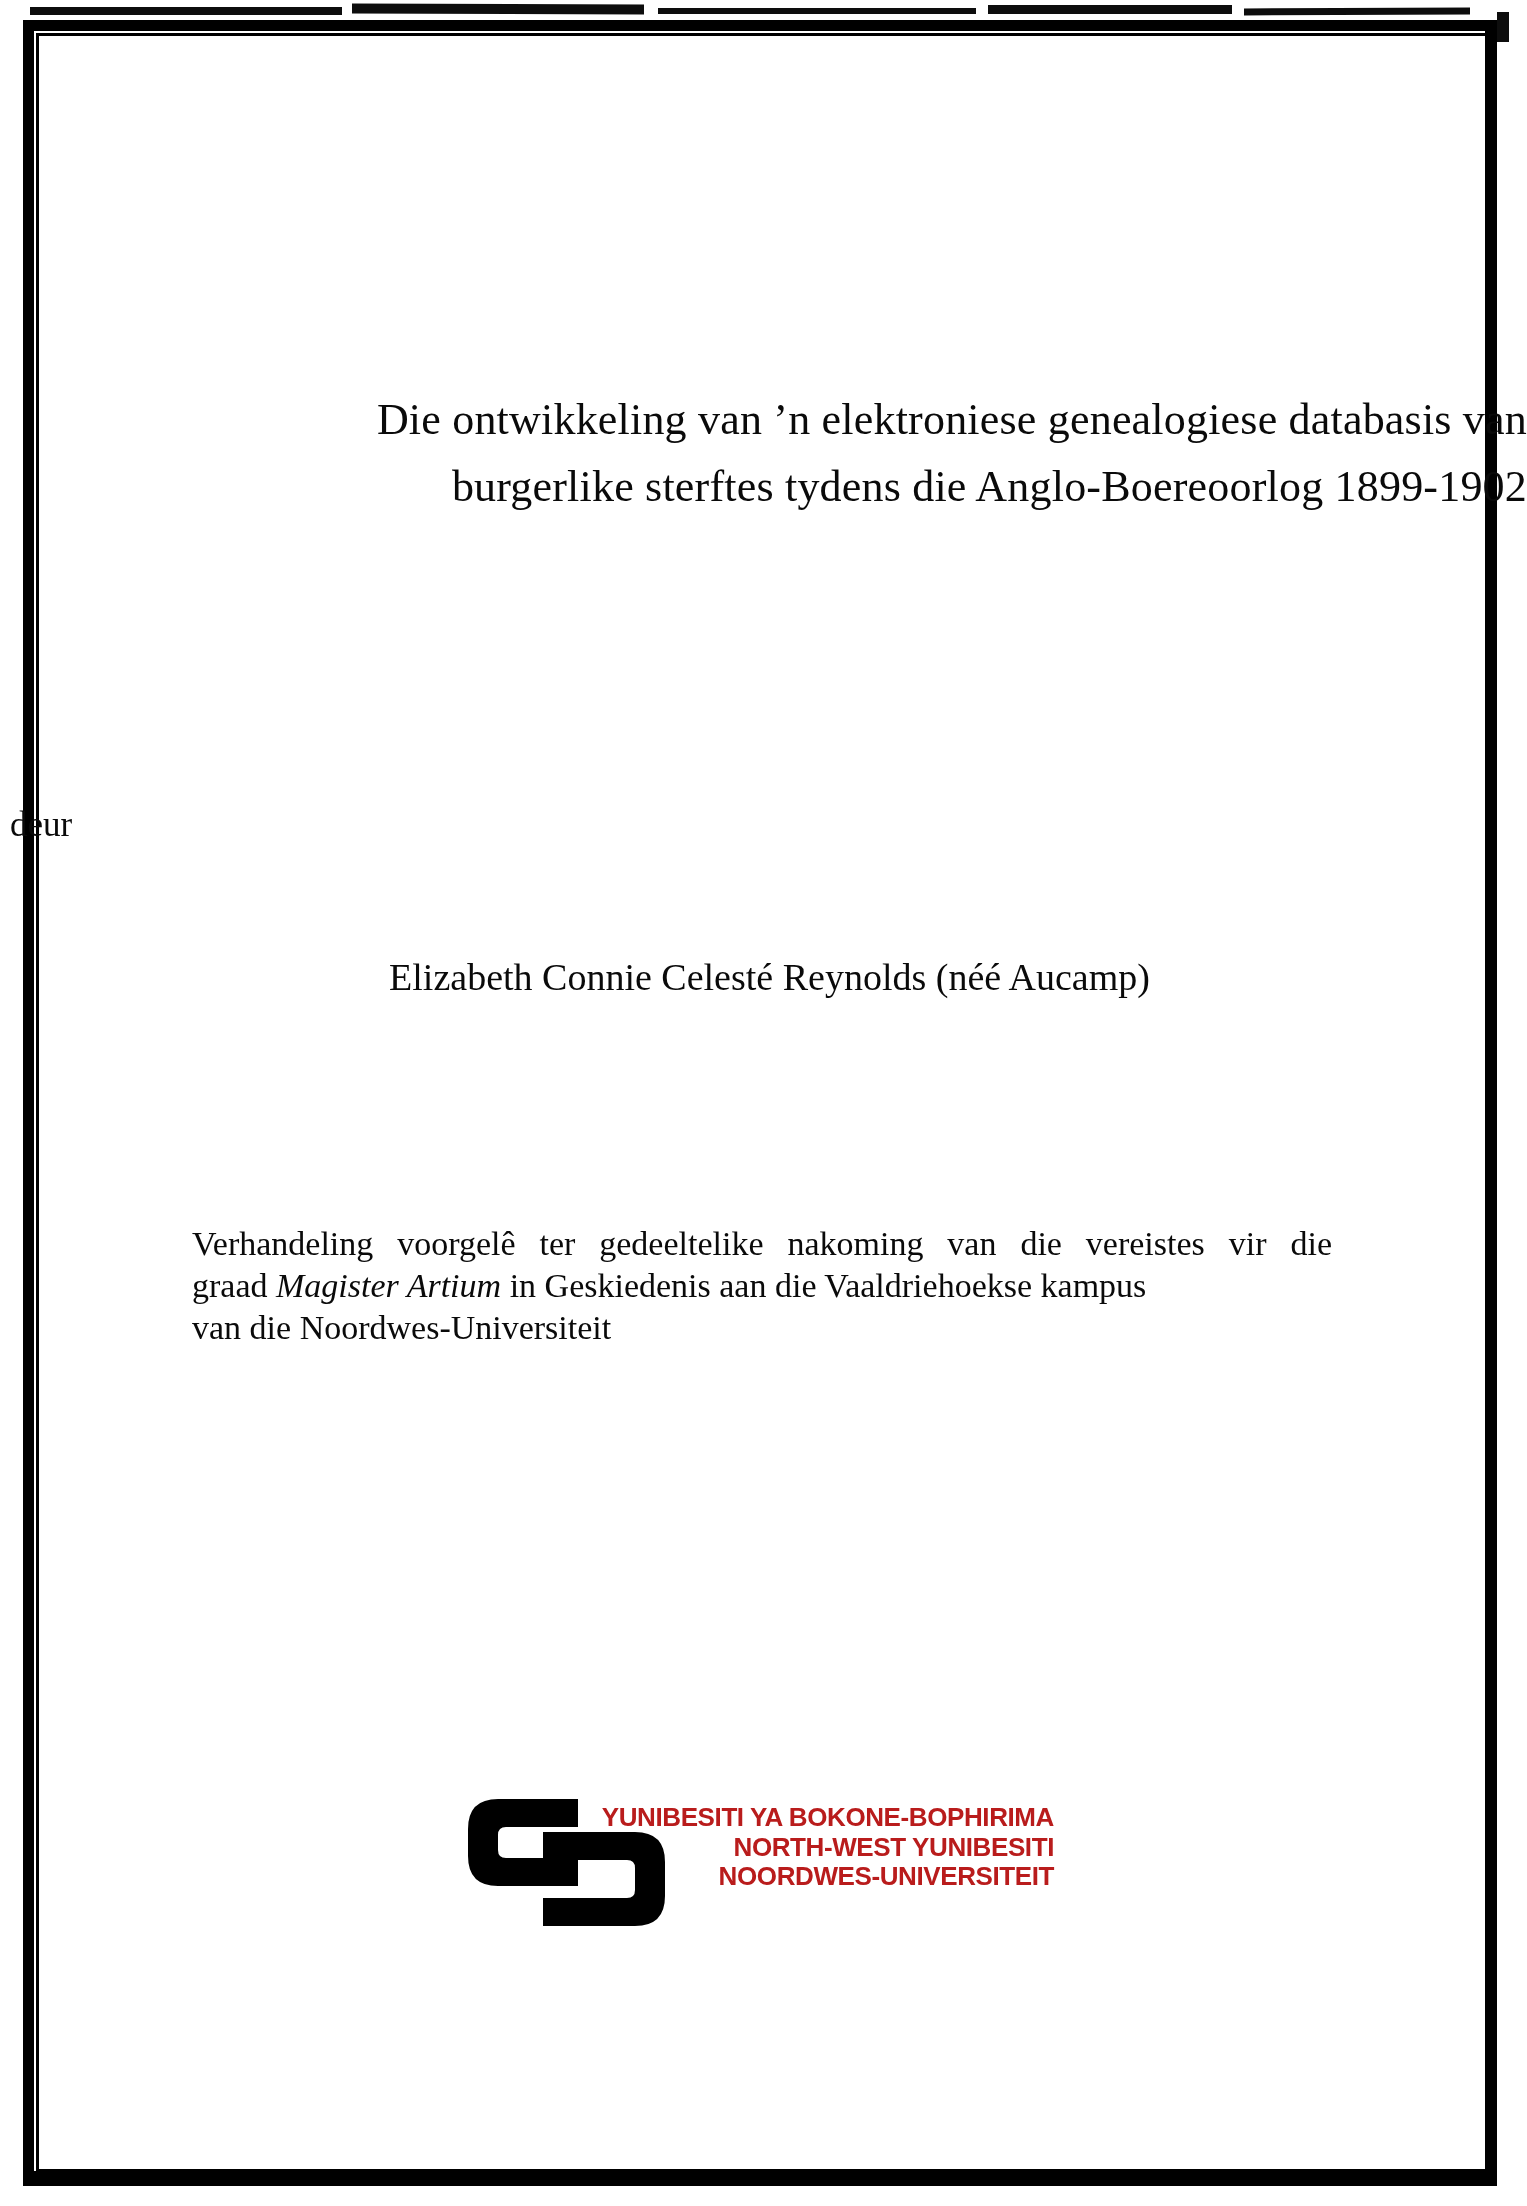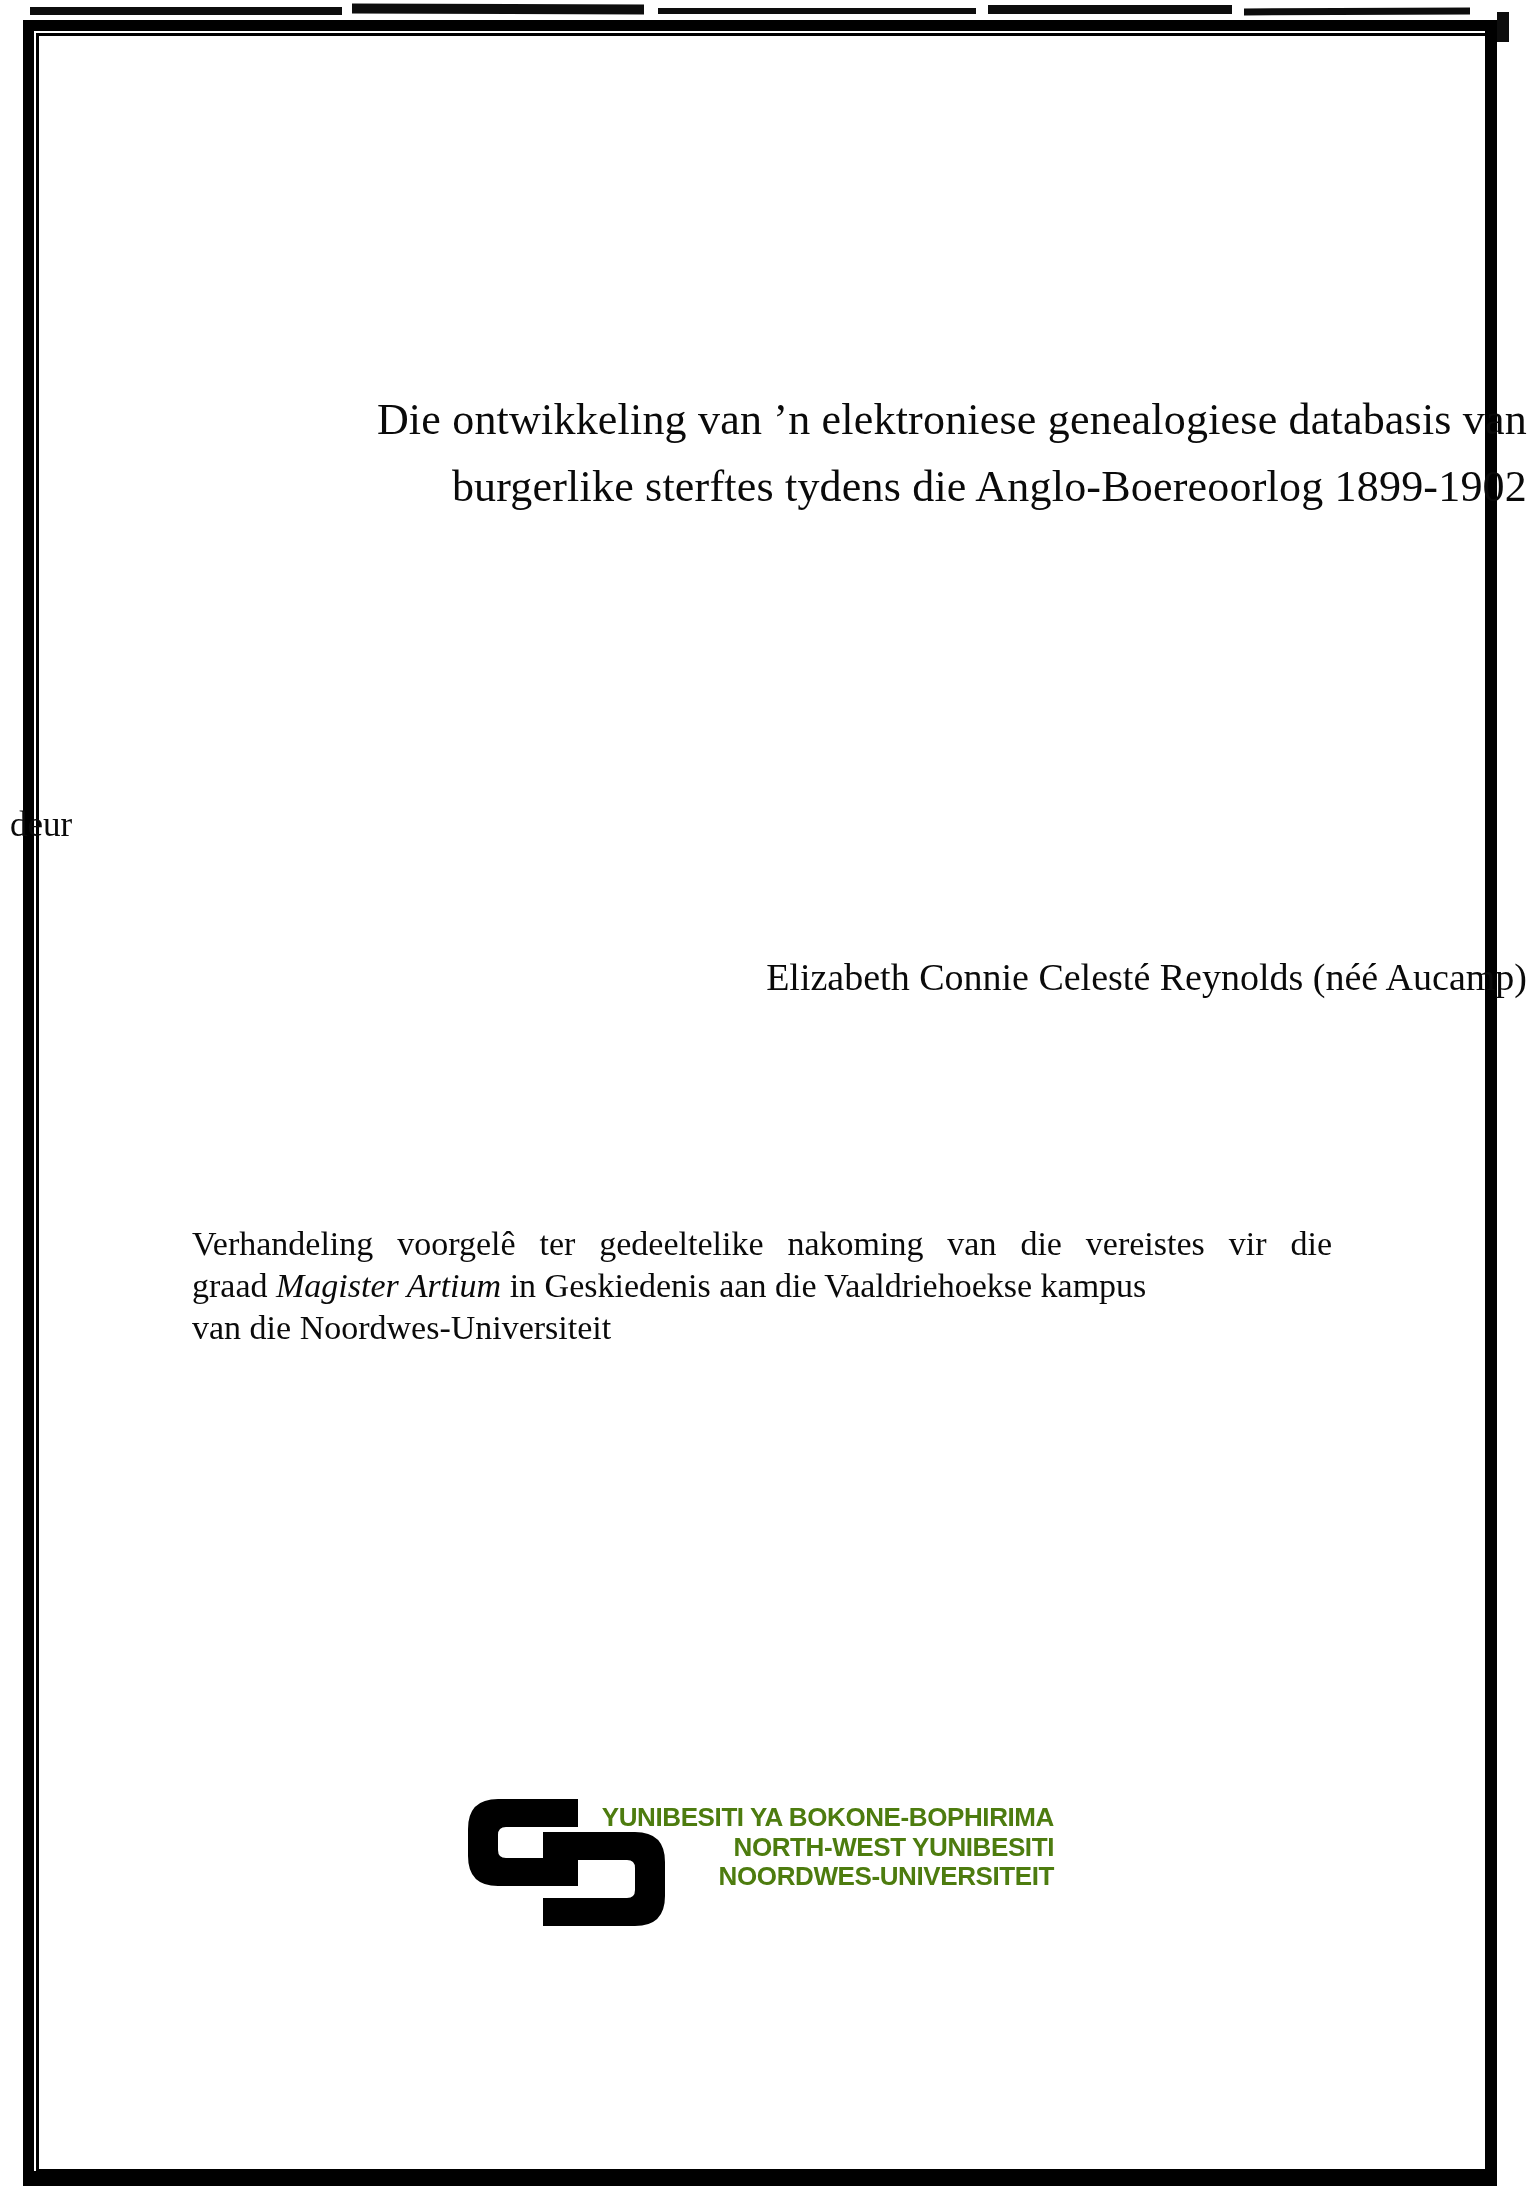--- a/index.html
+++ b/index.html
@@ -58,21 +58,21 @@
     left: 10px; right: 0;
     top: 804px;
     text-align: left;
     font-size: 35px;
     line-height: 42px;
   }
   .author {
     position: absolute;
     left: 12px; right: 0;
     top: 954px;
-    text-align: right;
+    text-align: center;
     font-size: 38px;
     line-height: 46px;
   }
   .statement {
     position: absolute;
     left: 192px;
     width: 1140px;
     top: 1223px;
     font-size: 34px;
     line-height: 42px;
@@ -101,21 +101,21 @@
     position: absolute;
     left: 560px;
     top: 1803px;
     width: 494px;
     text-align: right;
     font-family: "Liberation Sans", "DejaVu Sans", sans-serif;
     font-weight: 700;
     font-size: 26px;
     line-height: 29.5px;
     letter-spacing: -0.4px;
-    color: #4d7c0f;
+    color: #b91c1c;
     white-space: nowrap;
   }
 </style>
 </head>
 <body>
 
 <div class="page">
 
   <div class="scan-seg seg1"></div>
   <div class="scan-seg seg2"></div>

